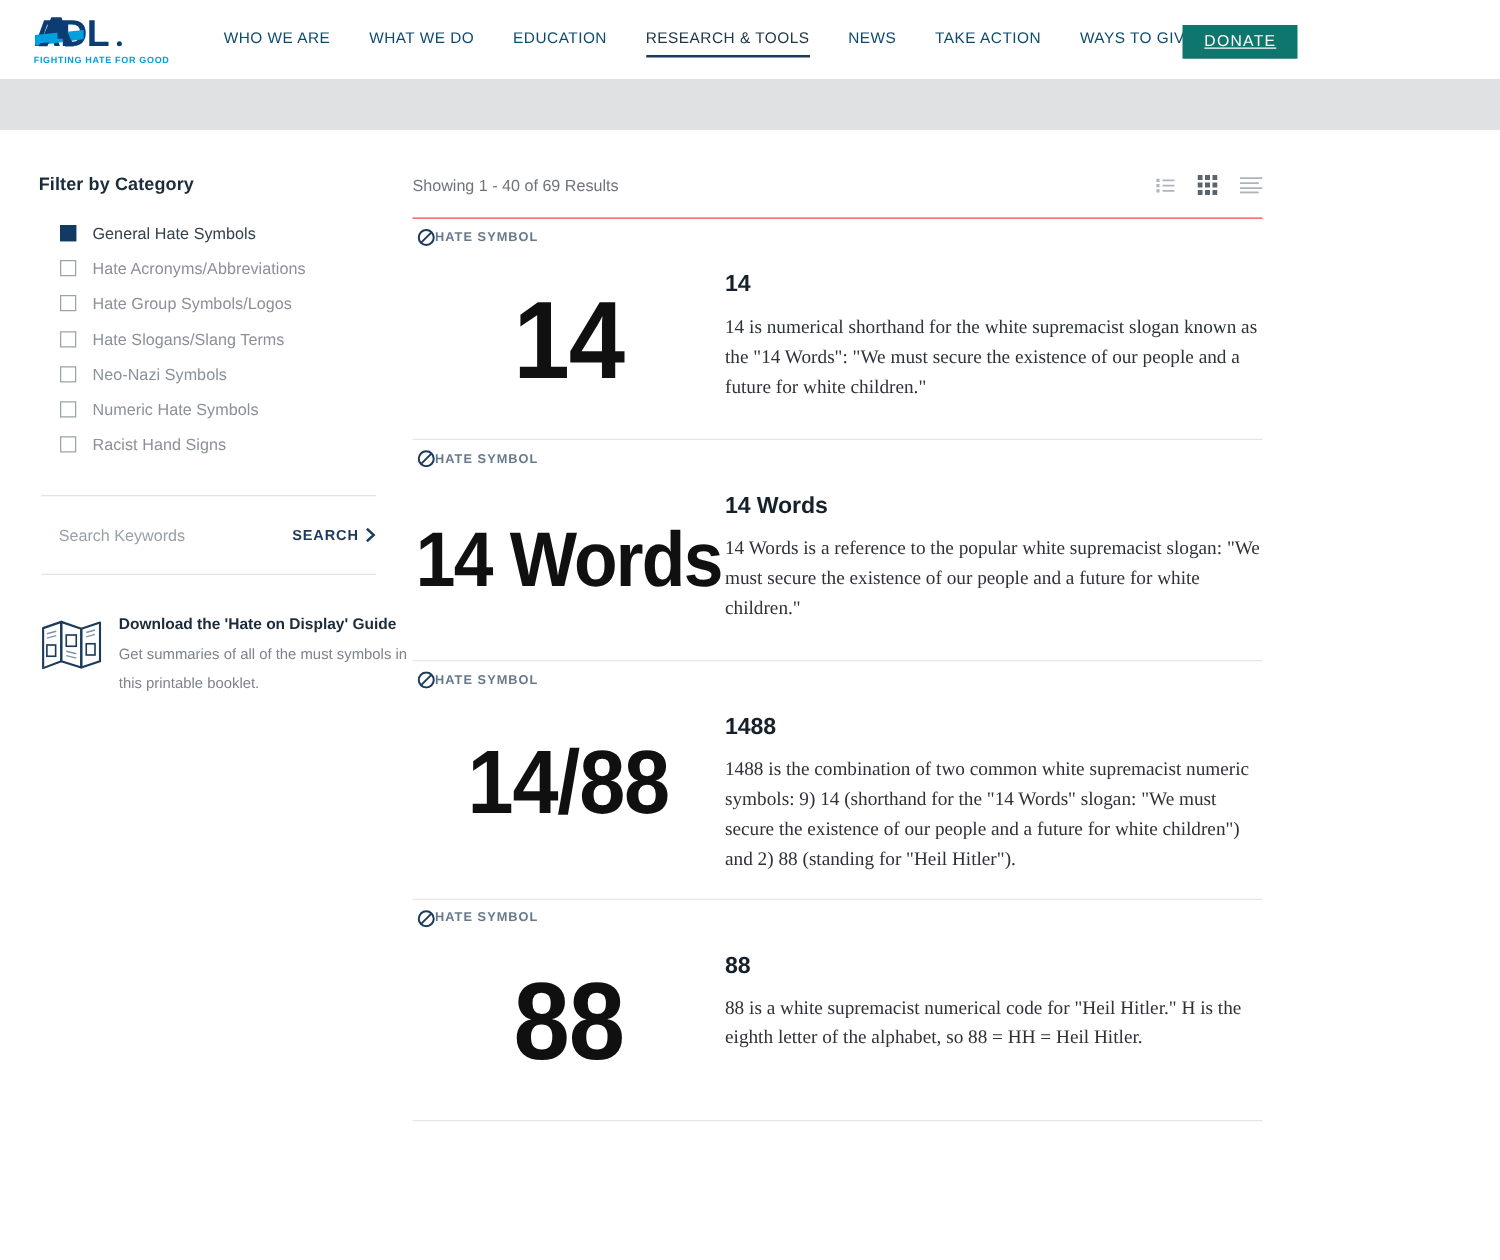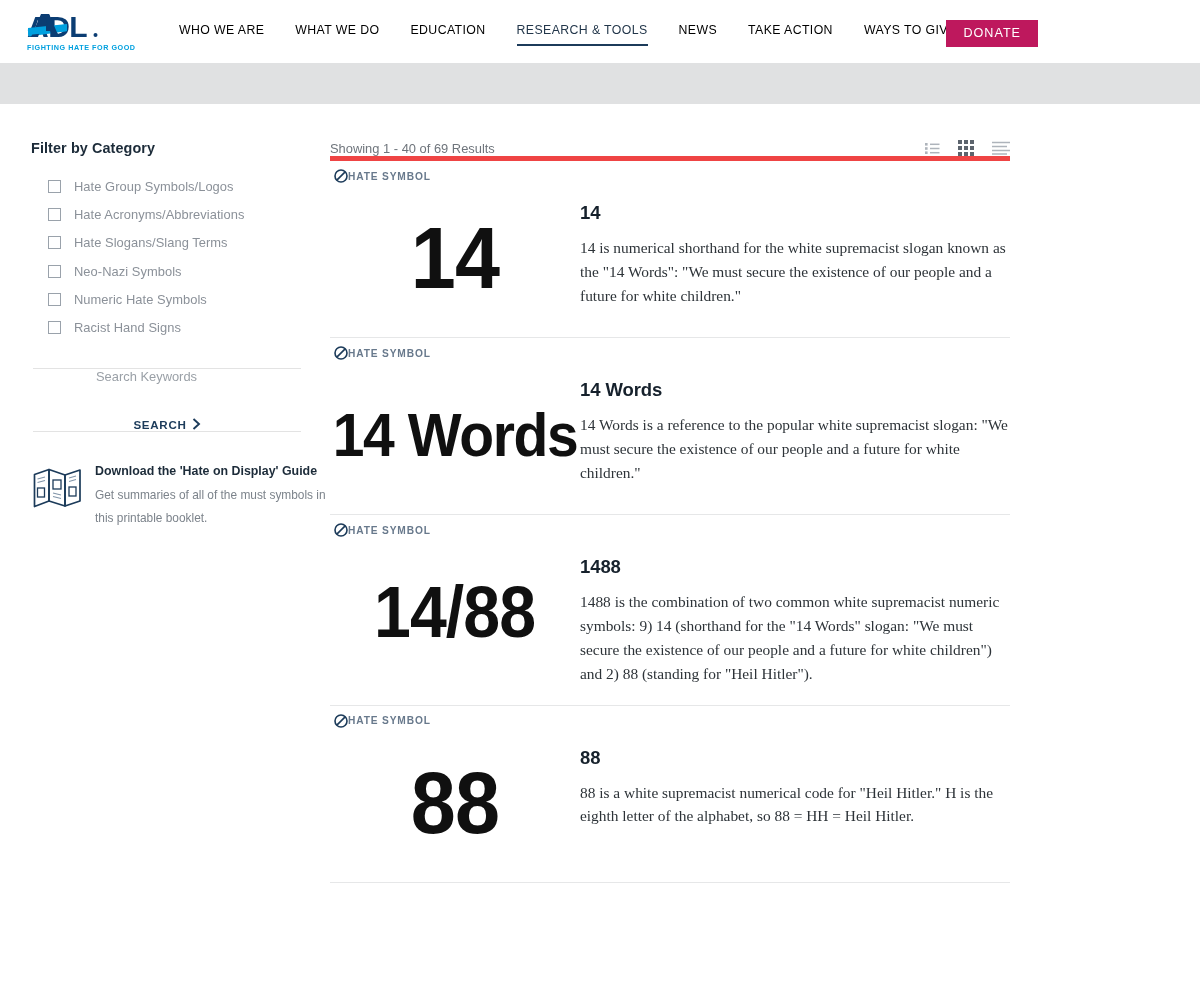--- a/index.html
+++ b/index.html
@@ -39,49 +39,50 @@
     white-space: nowrap;
   }
   .main-nav {
     display: flex;
     align-items: center;
     gap: 0;
   }
   .nav-item {
     font-size: 12.3px;
     letter-spacing: 0.4px;
-    color: #000000;
+    color: #0c4a6e;
     padding: 6px 0 7px 0;
     margin-right: 31px;
     white-space: nowrap;
     cursor: pointer;
     border-bottom: 2px solid transparent;
   }
   .nav-item.active {
     color: #22364a;
     border-bottom: 2px solid #1c3b5a;
   }
   .nav-search {
     margin-left: 2px;
     cursor: pointer;
     display: flex;
     align-items: center;
   }
   .donate-btn {
     position: absolute;
     right: 162px;
     top: 20px;
-    background: #be185d;
+    background: #0f766e;
     color: #ffffff;
     font-size: 12.6px;
     letter-spacing: 1px;
     padding: 6px 17px 7px;
     border: none;
     cursor: pointer;
     font-family: "Liberation Sans", sans-serif;
+    text-decoration: underline;
   }
 
   
   .gray-banner {
     height: 41px;
     background: #e0e1e2;
     width: 100%;
   }
 
   
@@ -135,21 +136,20 @@
     margin: 26px 0 0 2px;
     width: 268px;
   }
   .search-row {
     display: flex;
     align-items: center;
     justify-content: space-between;
     height: 62px;
     width: 268px;
     margin-left: 2px;
-    flex-direction: column;
   }
   .search-input {
     border: none;
     outline: none;
     font-size: 12.9px;
     color: #6b7178;
     font-family: "Liberation Sans", sans-serif;
     background: transparent;
     width: 170px;
     padding: 0 0 0 14px;
@@ -190,21 +190,22 @@
 
   
   .results {
     flex: 1;
     padding-right: 160px;
   }
   .results-bar {
     display: flex;
     align-items: center;
     justify-content: space-between;
-    border-bottom: 5px solid #ef4444;
+    padding-bottom: 18px;
+    border-bottom: 1px solid #ef4444;
     width: 680px;
   }
   .results-count {
     font-size: 12.9px;
     color: #6f757c;
   }
   .view-toggles { display: flex; align-items: center; gap: 18px; }
   .view-toggle { cursor: pointer; display: flex; align-items: center; }
 
   .result-card {
@@ -310,27 +311,31 @@
 </header>
 
 <div class="gray-banner"></div>
 
 <div class="page-body">
 
   <aside class="sidebar">
     <h2 class="filter-title">Filter by Category</h2>
 
     <ul class="filter-list">
+      <li class="filter-item selected">
+        <span class="cbox"></span>
+        <span class="filter-label">General Hate Symbols</span>
+      </li>
       <li class="filter-item">
         <span class="cbox"></span>
+        <span class="filter-label">Hate Acronyms/Abbreviations</span>
+      </li>
+      <li class="filter-item">
+        <span class="cbox"></span>
         <span class="filter-label">Hate Group Symbols/Logos</span>
-      </li>
-      <li class="filter-item">
-        <span class="cbox"></span>
-        <span class="filter-label">Hate Acronyms/Abbreviations</span>
       </li>
       <li class="filter-item">
         <span class="cbox"></span>
         <span class="filter-label">Hate Slogans/Slang Terms</span>
       </li>
       <li class="filter-item">
         <span class="cbox"></span>
         <span class="filter-label">Neo-Nazi Symbols</span>
       </li>
       <li class="filter-item">

